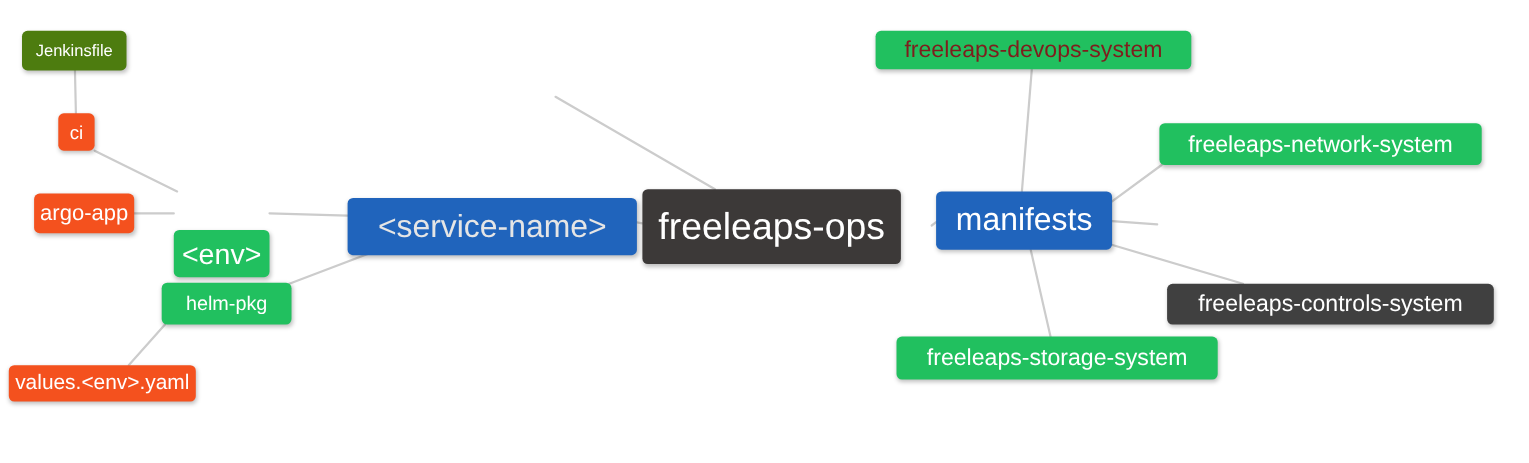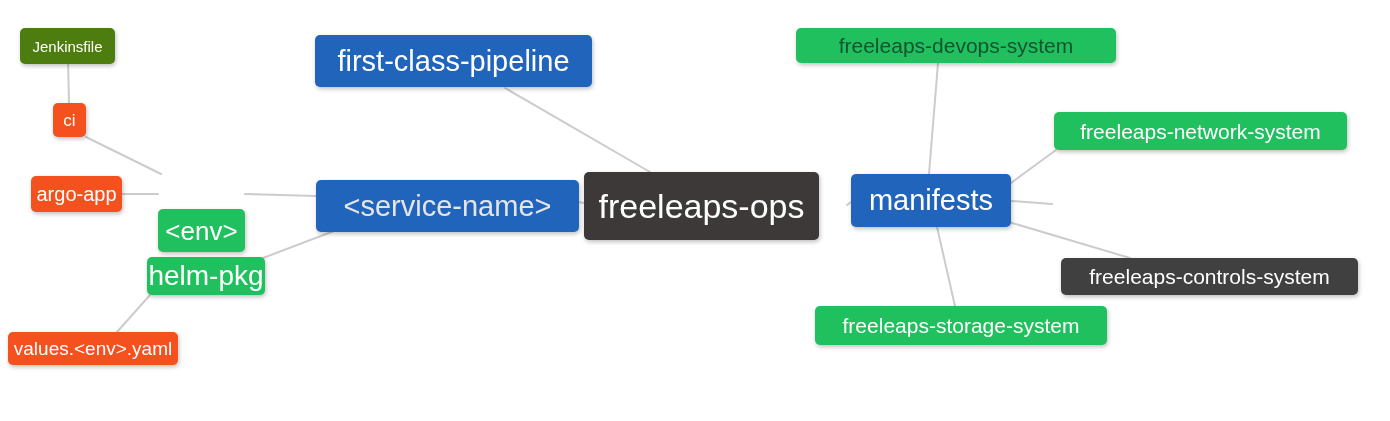--- a/index.html
+++ b/index.html
@@ -56,23 +56,22 @@
       <line x1="1011" y1="183" x2="1056" y2="150" stroke="#cccccc" stroke-width="2" stroke-linecap="round"></line>
       <line x1="1011" y1="201" x2="1052" y2="204" stroke="#cccccc" stroke-width="2" stroke-linecap="round"></line>
       <line x1="1009" y1="222" x2="1130" y2="258" stroke="#cccccc" stroke-width="2" stroke-linecap="round"></line>
       <line x1="937" y1="227" x2="955" y2="306" stroke="#cccccc" stroke-width="2" stroke-linecap="round"></line>
     </svg>
 
 <div class="node" style="left: 20px; top: 28px; width: 95px; height: 36px; background: #4d7c0f; font-size: 15px; color: rgb(255, 255, 255);">Jenkinsfile</div>
     <div class="node" style="left: 53px; top: 103px; width: 33px; height: 34px; background: rgb(244, 81, 30); font-size: 17px; color: rgb(255, 255, 255);">ci</div>
     <div class="node" style="left: 31px; top: 176px; width: 91px; height: 36px; background: rgb(244, 81, 30); font-size: 20px; color: rgb(255, 255, 255);">argo-app</div>
     <div class="node" style="left: 158px; top: 174px; width: 87px; height: 43px; background: rgb(33, 192, 95); font-size: 26px; color: rgb(255, 255, 255); margin-top: 35px;">&lt;env&gt;</div>
-    <div class="node" style="left: 147px; top: 257px; width: 118px; height: 38px; background: rgb(33, 192, 95); font-size: 28px; color: rgb(255, 255, 255);">helm-pkg</div>
+    <div class="node" style="left: 147px; top: 257px; width: 118px; height: 38px; background: rgb(33, 192, 95); font-size: 18px; color: rgb(255, 255, 255);">helm-pkg</div>
     <div class="node" style="left: 8px; top: 332px; width: 170px; height: 33px; background: rgb(244, 81, 30); font-size: 19px; color: rgb(255, 255, 255);">values.&lt;env&gt;.yaml</div>
-    <div class="node" style="left: 315px; top: 35px; width: 277px; height: 52px; background: rgb(32, 100, 188); font-size: 29px; color: rgb(255, 255, 255);">first-class-pipeline</div>
     <div class="node" style="left: 316px; top: 170px; width: 263px; height: 52px; background: rgb(32, 100, 188); font-size: 29px; color: #e5e5e5; margin-top: 10px;">&lt;service-name&gt;</div>
     <div class="node" style="left: 584px; top: 172px; width: 235px; height: 68px; background: rgb(60, 57, 56); font-size: 34px; color: rgb(255, 255, 255);">freeleaps-ops</div>
     <div class="node" style="left: 851px; top: 174px; width: 160px; height: 53px; background: rgb(32, 100, 188); font-size: 29px; color: rgb(255, 255, 255);">manifests</div>
-    <div class="node" style="left: 796px; top: 28px; width: 320px; height: 35px; background: rgb(33, 192, 95); font-size: 21px; color: #14532d;">freeleaps-devops-system</div>
+    <div class="node" style="left: 796px; top: 28px; width: 287px; height: 35px; background: rgb(33, 192, 95); font-size: 21px; color: #7f1d1d;">freeleaps-devops-system</div>
     <div class="node" style="left: 1054px; top: 112px; width: 293px; height: 38px; background: rgb(33, 192, 95); font-size: 21px; color: rgb(255, 255, 255);">freeleaps-network-system</div>
     <div class="node" style="left: 1061px; top: 258px; width: 297px; height: 37px; background: #404040; font-size: 21px; color: rgb(255, 255, 255);">freeleaps-controls-system</div>
     <div class="node" style="left: 815px; top: 306px; width: 292px; height: 39px; background: rgb(33, 192, 95); font-size: 21px; color: rgb(255, 255, 255);">freeleaps-storage-system</div>
   </div>
 
 </body></html>

